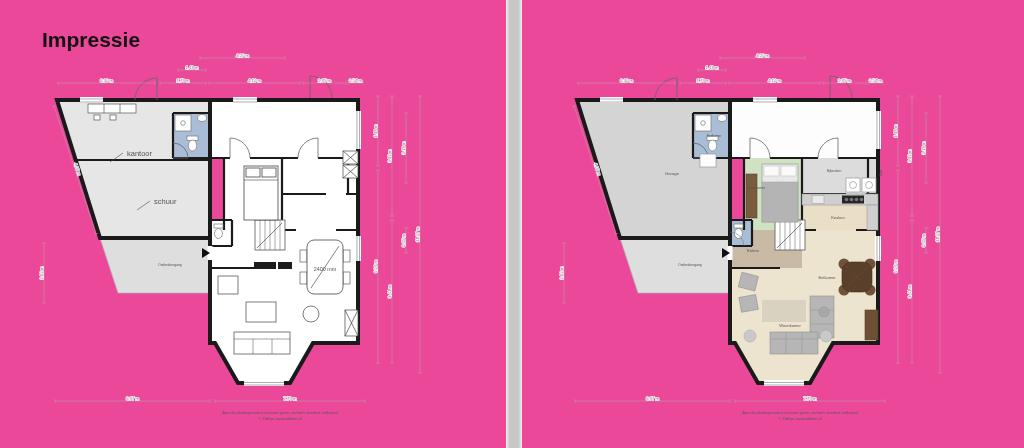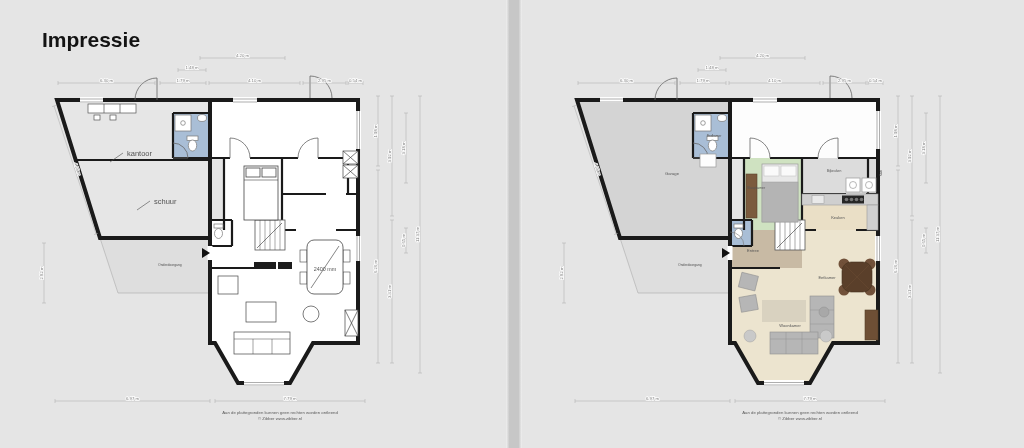--- a/index.html
+++ b/index.html
@@ -1,16 +1,16 @@
 <!DOCTYPE html>
 <html style="--wall: #1a1a1a; --bathroom_blue: #a9bed6; --bedroom_green: #cfe2c1; --garage_gray: #d4d4d4; --wing_gray_bw: #e6e6e6; --utility_gray: #dcdcdc; --kitchen_beige: #eadfc6; --living_beige: #ece4cf; --entree_taupe: #c8baa4; --underpass_gray: #dedede; --wood_brown: #5a3f2a;"><head>
 <meta charset="utf-8">
 <style>
   html,body{margin:0;padding:0;background:#ffffff;}
-  #stage{position:relative;width:1024px;height:448px;background:#e5e5e5;overflow:hidden;
+  #stage{position:relative;width:1024px;height:448px;background:#ec4899;overflow:hidden;
          font-family:"Liberation Sans",sans-serif;}
   #title{position:absolute;left:42px;top:28px;font-size:21px;font-weight:700;color:#131313;}
   #divider{position:absolute;left:506px;top:0;width:16px;height:448px;
            background:linear-gradient(90deg,#f0f0f0 0%,#c7c7c7 22%,#c7c7c7 78%,#f0f0f0 100%);}
   .plan{position:absolute;top:48px;width:470px;height:392px;}
   #plan-left{left:30px;} #plan-right{left:550px;}
   svg text{font-family:"Liberation Sans",sans-serif;}
   .dimline{stroke:#a8a8a8;stroke-width:.5;fill:none;}
   .dimtext{fill:#7f7f7f;paint-order:stroke;stroke:#fff;stroke-width:1.4px;}
   .leader{stroke:#4a4a4a;stroke-width:.6;fill:none;}

